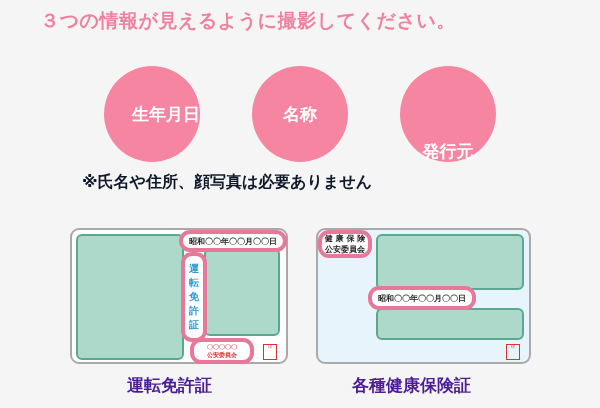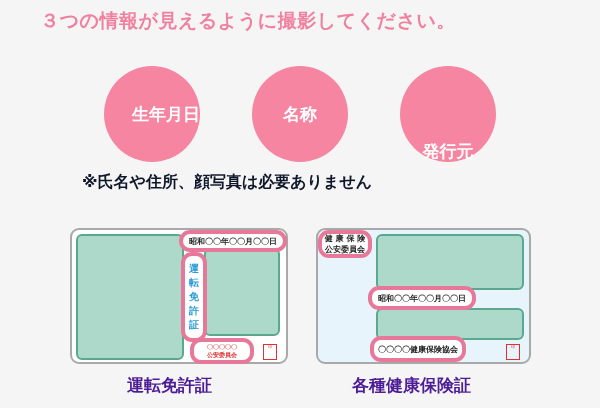--- a/index.html
+++ b/index.html
@@ -61,20 +61,17 @@
 <div class="card ins">
   <div class="photo" style="left:58px;top:4px;width:148px;height:56px;"></div>
   <div class="photo" style="left:58px;top:78px;width:148px;height:32px;"></div>
   <div class="hl" style="left:0px;top:0px;width:54px;height:28px;flex-direction:column;color:#222;font-size:8px;line-height:11px;">
     <span>健 康 保 険</span>
     <span>公安委員会</span>
   </div>
   <div class="hl" style="left:50px;top:56px;width:108px;height:24px;font-size:8px;color:#222;">
     <span>昭和〇〇年〇〇月〇〇日</span>
   </div>
-  <div class="hl" style="left:52px;top:106px;width:96px;height:26px;font-size:8px;color:#222;">
-    <span>〇〇〇〇健康保険協会</span>
-  </div>
   <div class="stamp" style="left:188px;top:114px;"><span>印</span></div>
 </div>
 
 <div class="label" style="left:127px;">運転免許証</div>
 <div class="label" style="left:352px;">各種健康保険証</div>
 
 </body></html>

